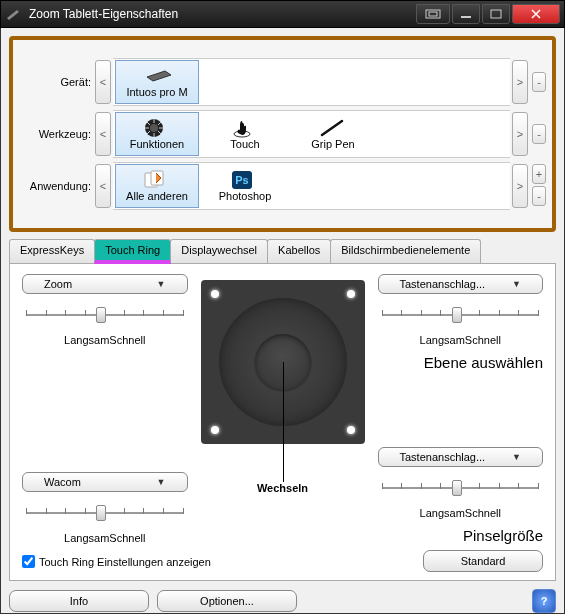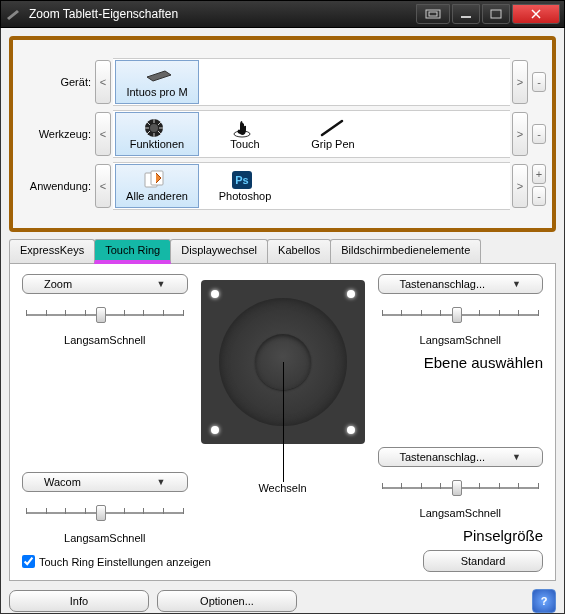--- a/index.html
+++ b/index.html
@@ -42,21 +42,21 @@
 .dropdown .dd-arrow { font-size: 9px; color: #333; }
 .slider-wrap { margin-top: 10px; }
 .slider-track { position: relative; height: 20px; }
 .slider-line { position: absolute; top: 10px; left: 4px; right: 4px; height: 2px; background: #999; }
 .slider-ticks { position: absolute; top: 6px; left: 4px; right: 4px; display: flex; justify-content: space-between; }
 .slider-ticks span { width: 1px; height: 6px; background: #777; }
 .slider-thumb { position: absolute; top: 3px; width: 10px; height: 16px; background: linear-gradient(#fff,#ccc); border: 1px solid #888; border-radius: 2px; transform: translateX(-50%); }
 .slider-labels { display: flex; justify-content: center; font-size: 11px; color: #000; margin-top: 10px; }
 .extra-label { font-size: 15px; color: #000; margin-top: 8px; text-align: right; }
 
-.ring-visual-cell { grid-row: 1 / span 2; grid-column: 2; display: flex; flex-direction: column; align-items: center; }
+.ring-visual-cell { grid-row: 1 / span 2; grid-column: 2; display: flex; flex-direction: column; align-items: center; font-weight: bold; }
 .ring-visual { width: 164px; height: 164px; background: #3a3a3a; border-radius: 4px; position: relative; margin-top: 6px; }
 .ring-outer { position: absolute; top: 18px; left: 18px; width: 128px; height: 128px; border-radius: 50%; background: radial-gradient(circle at 50% 50%, #4a4a4a 0%, #333 70%); box-shadow: inset 0 0 10px #222; }
 .ring-inner { position: absolute; top: 54px; left: 54px; width: 56px; height: 56px; border-radius: 50%; background: radial-gradient(circle at 50% 40%, #4a4a4a,#333); box-shadow: inset 0 2px 4px #222, 0 1px 2px #222; }
 .dot { position: absolute; width: 8px; height: 8px; border-radius: 50%; background: #fff; box-shadow: 0 0 4px #fff; }
 .dot.tl { top: 10px; left: 10px; } .dot.tr { top: 10px; right: 10px; }
 .dot.bl { bottom: 10px; left: 10px; } .dot.br { bottom: 10px; right: 10px; }
 .ring-line { position: absolute; top: 82px; left: 82px; width: 1px; height: 120px; background: #000; }
 .ring-caption { margin-top: 38px; font-size: 11px; }
 
 .bottom-row { display: flex; align-items: center; margin-top: 6px; }

